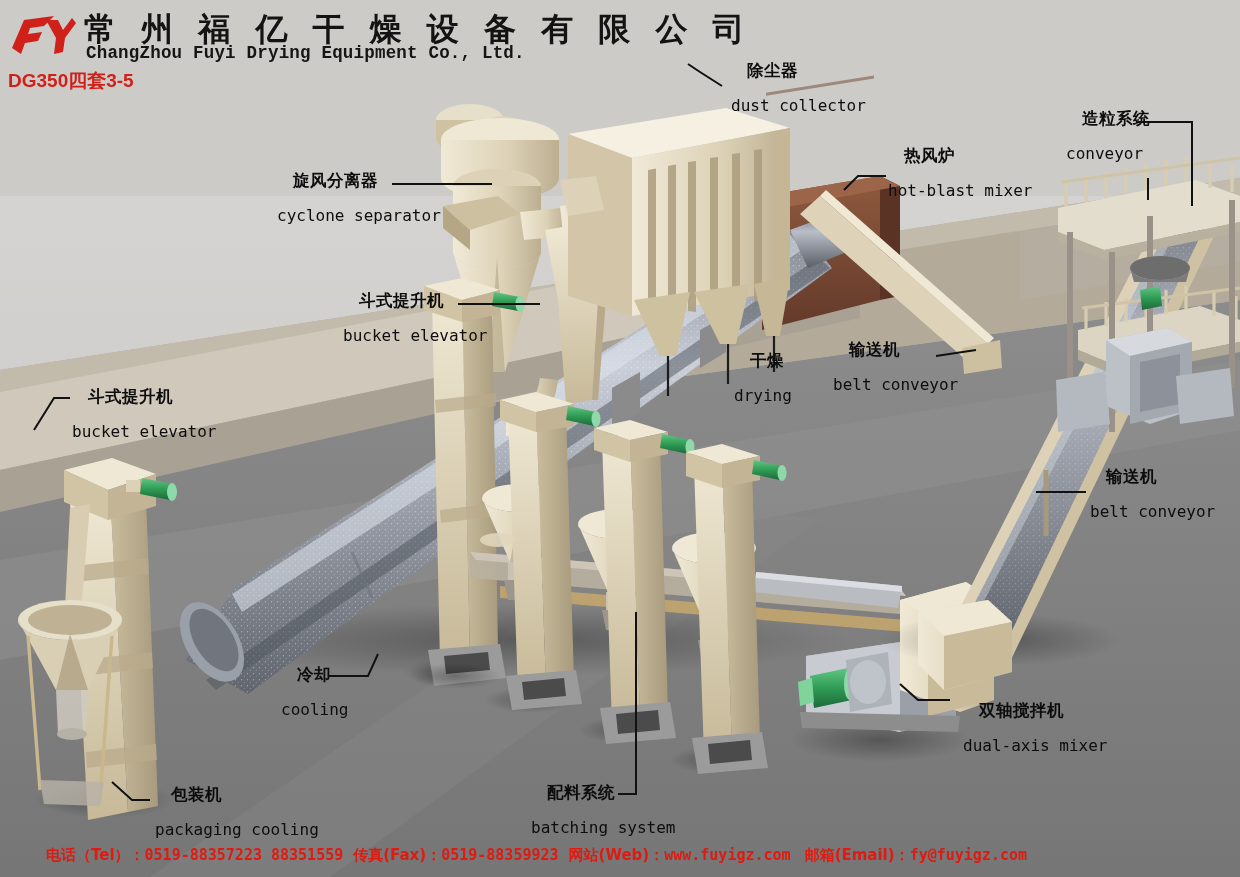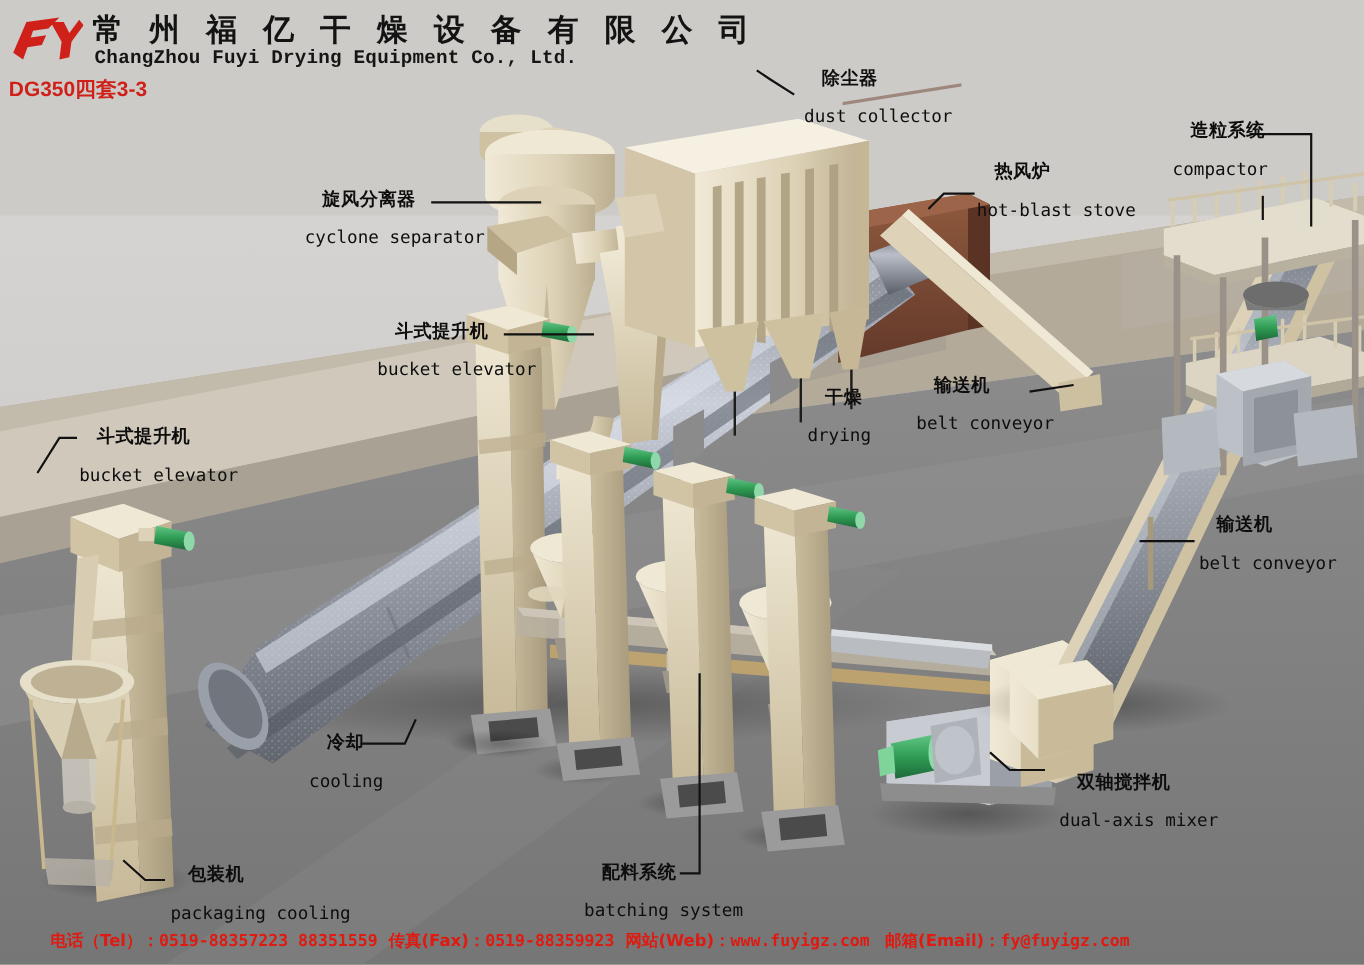--- a/index.html
+++ b/index.html
@@ -7,21 +7,21 @@
     position:relative;width:1240px;height:877px;overflow:hidden;
     font-family:"DejaVu Sans",sans-serif;
     background:#b9b4ac;
   }
   #scene{position:absolute;inset:0;width:1240px;height:877px;}
 
   
   .header{position:absolute;left:0;top:0;width:1240px;height:72px;z-index:40;}
   .logo{position:absolute;left:10px;top:14px;width:66px;height:44px;}
   .co-cn{position:absolute;left:84px;top:8px;font-family:"DejaVu Sans",sans-serif;
-      font-size:28px;font-weight:bold;color:#131313;letter-spacing:7px;white-space:nowrap;}
+      font-size:32px;font-weight:bold;color:#131313;letter-spacing:7px;white-space:nowrap;}
   .co-en{position:absolute;left:86px;top:43px;font-family:Liberation Mono, monospace;
       font-size:17.5px;font-weight:bold;color:#151515;letter-spacing:.2px;white-space:nowrap;}
   .proj{position:absolute;left:8px;top:68px;font-family:"Liberation Sans",sans-serif;
       font-size:19px;font-weight:bold;color:#d0201a;white-space:nowrap;z-index:40;}
 
   
   .footer{position:absolute;left:0;bottom:0;width:1240px;height:40px;z-index:40;}
   .footline{position:absolute;left:46px;top:9px;white-space:nowrap;
      font-family:"DejaVu Sans Mono","Liberation Mono",monospace;
      font-size:15px;font-weight:bold;color:#e01a10;letter-spacing:0px;}
@@ -479,38 +479,38 @@
   </svg>
 
   <div class="header">
     <svg class="logo" viewBox="0 0 66 44">
       <path d="M2 34 L14 6 L44 2 L34 12 L20 14 L18 20 L32 18 L28 27 L15 29 L11 40 Z" fill="#d0201a"></path>
       <path d="M36 6 L48 6 L53 16 L62 4 L66 9 L55 24 L53 38 L44 40 L46 24 Z" fill="#d0201a"></path>
     </svg>
     <div class="co-cn">常 州 福 亿 干 燥 设 备 有 限 公 司</div>
     <div class="co-en">ChangZhou Fuyi Drying Equipment Co., Ltd.</div>
   </div>
-  <div class="proj">DG350四套3-3</div>
+  <div class="proj">DG350四套3-5</div>
 
   <div id="labels">
       <div class="lbl" style="left: 731px; top: 62px;">
         <span class="cn">除尘器</span>
         <span class="en">dust collector</span>
       </div>
       <div class="lbl" style="left: 277px; top: 172px;">
         <span class="cn">旋风分离器</span>
         <span class="en">cyclone separator</span>
       </div>
       <div class="lbl" style="left: 888px; top: 147px;">
         <span class="cn">热风炉</span>
-        <span class="en">hot-blast stove</span>
+        <span class="en">hot-blast mixer</span>
       </div>
       <div class="lbl" style="left: 1066px; top: 110px;">
         <span class="cn">造粒系统</span>
-        <span class="en">compactor</span>
+        <span class="en">conveyor</span>
       </div>
       <div class="lbl" style="left: 343px; top: 292px;">
         <span class="cn">斗式提升机</span>
         <span class="en">bucket elevator</span>
       </div>
       <div class="lbl" style="left: 833px; top: 341px;">
         <span class="cn">输送机</span>
         <span class="en">belt conveyor</span>
       </div>
       <div class="lbl" style="left: 734px; top: 352px;">

